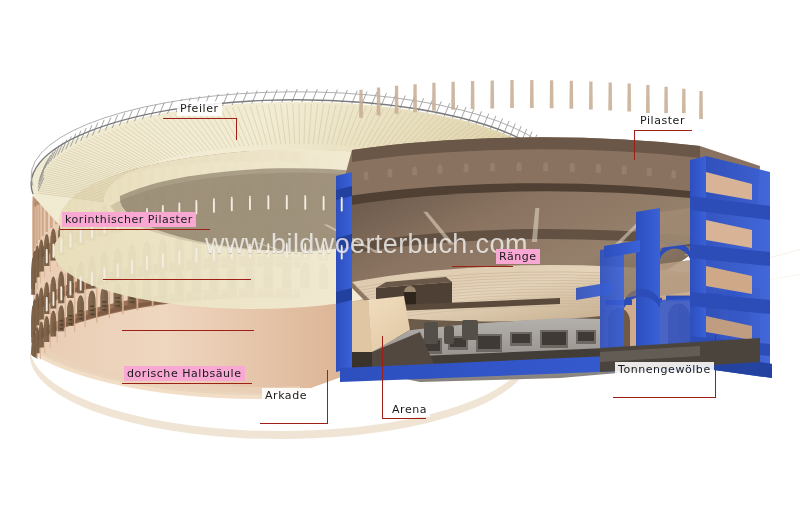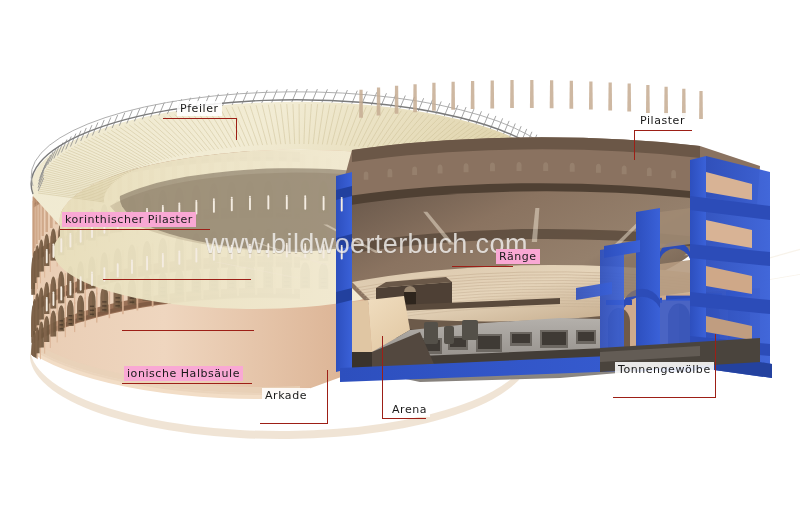--- a/index.html
+++ b/index.html
@@ -1552,21 +1552,21 @@
   <div class="lbl boxed" style="left:62px;top:212px;">
     <span class="txt">korinthischer Pilaster</span>
   </div>
   <div class="ld h" style="left:60px;top:229px;width:150px;"></div>
 
   <div class="ld h" style="left:103px;top:279px;width:148px;"></div>
 
   <div class="ld h" style="left:122px;top:330px;width:132px;"></div>
 
   <div class="lbl boxed" style="left:124px;top:366px;">
-    <span class="txt">ionische Halbsäule</span>
+    <span class="txt">dorische Halbsäule</span>
   </div>
   <div class="ld h" style="left:122px;top:383px;width:130px;"></div>
 
   <div class="lbl" style="left:262px;top:388px;text-decoration:underline;">
     <span class="txt">Arkade</span>
   </div>
   <div class="ld h" style="left:260px;top:423px;width:68px;"></div>
   <div class="ld v" style="left:327px;top:370px;height:53px;"></div>
 
   <div class="lbl" style="left:389px;top:402px;">

